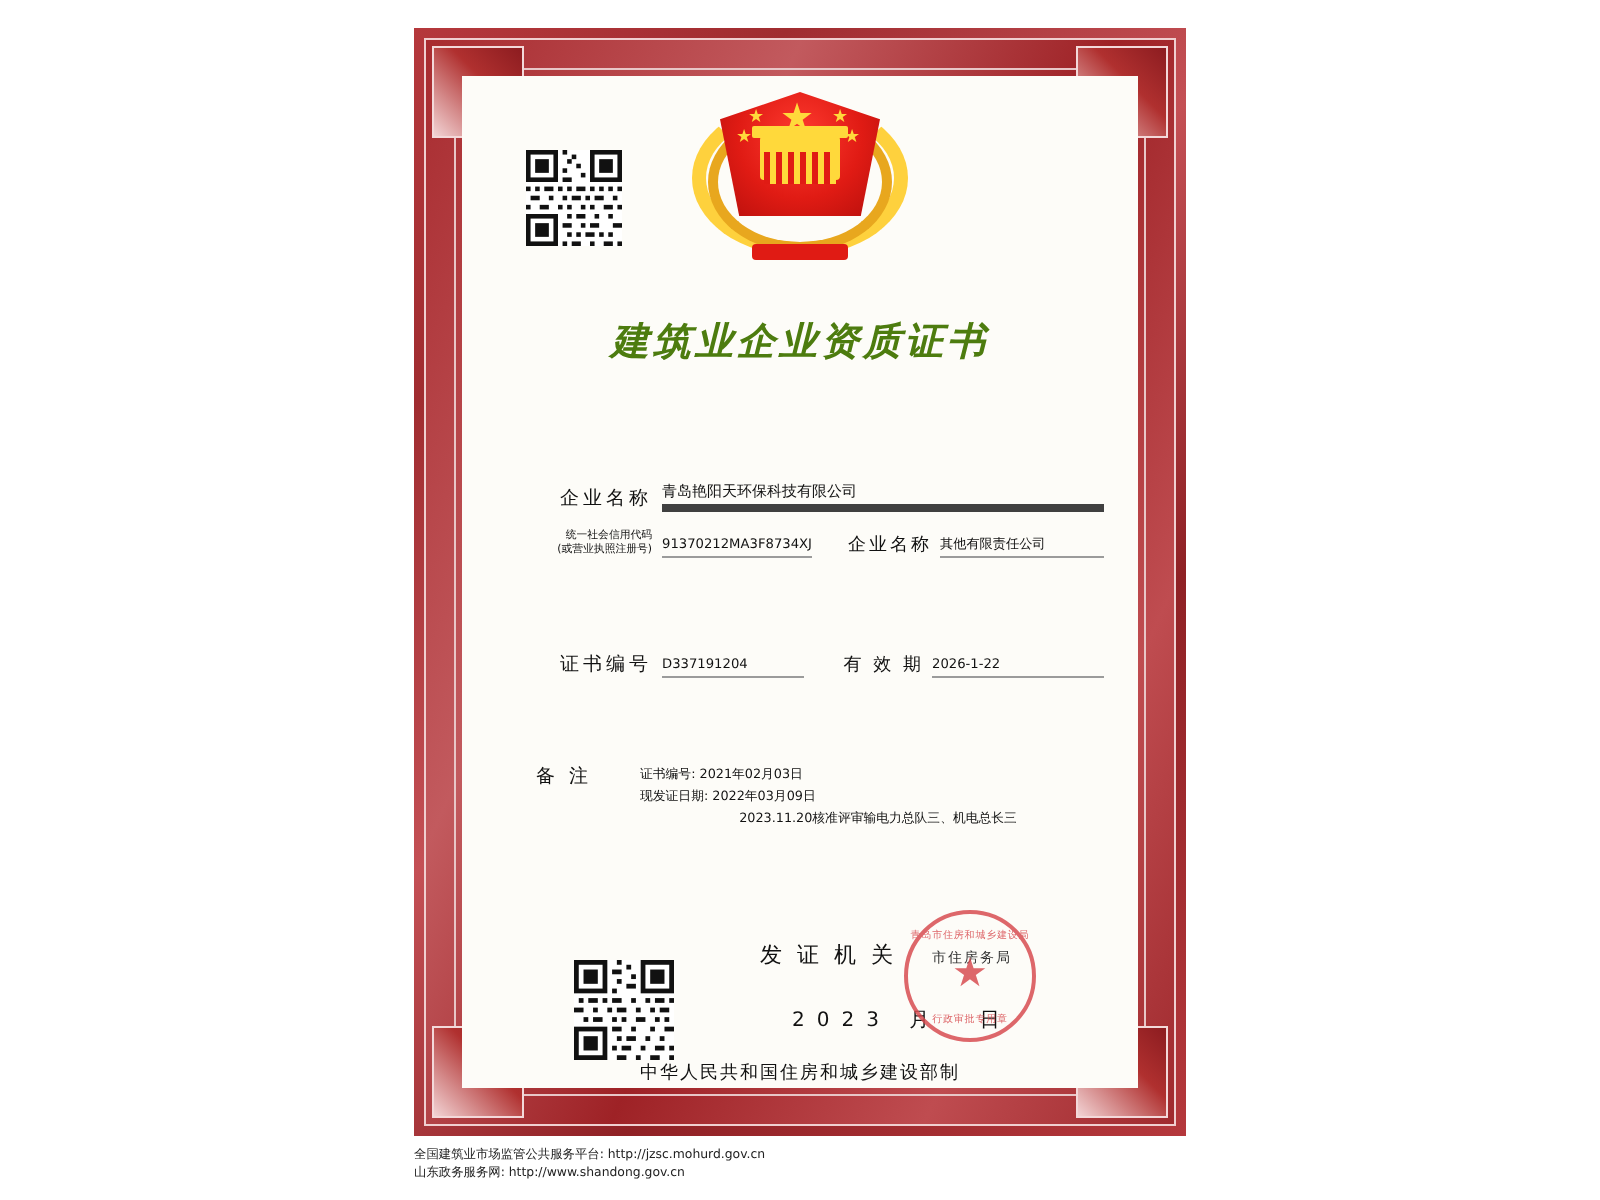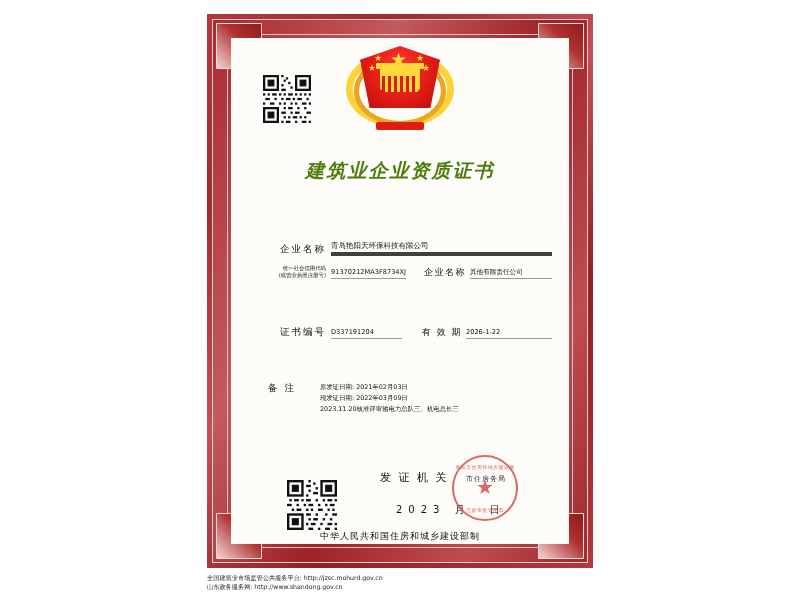--- a/index.html
+++ b/index.html
@@ -571,23 +571,23 @@
         <div class="lbl-mid">有 效 期</div>
         <div class="val-sm">2026-1-22</div>
       </div>
     </div>
 
   </div>
 
   <div class="remarks">
     <div class="r-lbl">备 注</div>
     <div class="r-body">
-      <div>原发证日期: 2021年02月03日</div>
+      <div>证书编号: 2021年02月03日</div>
       <div>现发证日期: 2022年03月09日</div>
-      <div style="">2023.11.20核准评审输电力总队三、机电总长三</div>
+      <div style="text-align:center">2023.11.20核准评审输电力总队三、机电总长三</div>
     </div>
   </div>
 
   <div class="issuer">发 证 机 关</div>
   <div class="issuer-name">市住房务局</div>
 
   <div class="issue-date">
     <span>2023</span>
     <span class="gap">月</span>
     <span>日</span>

